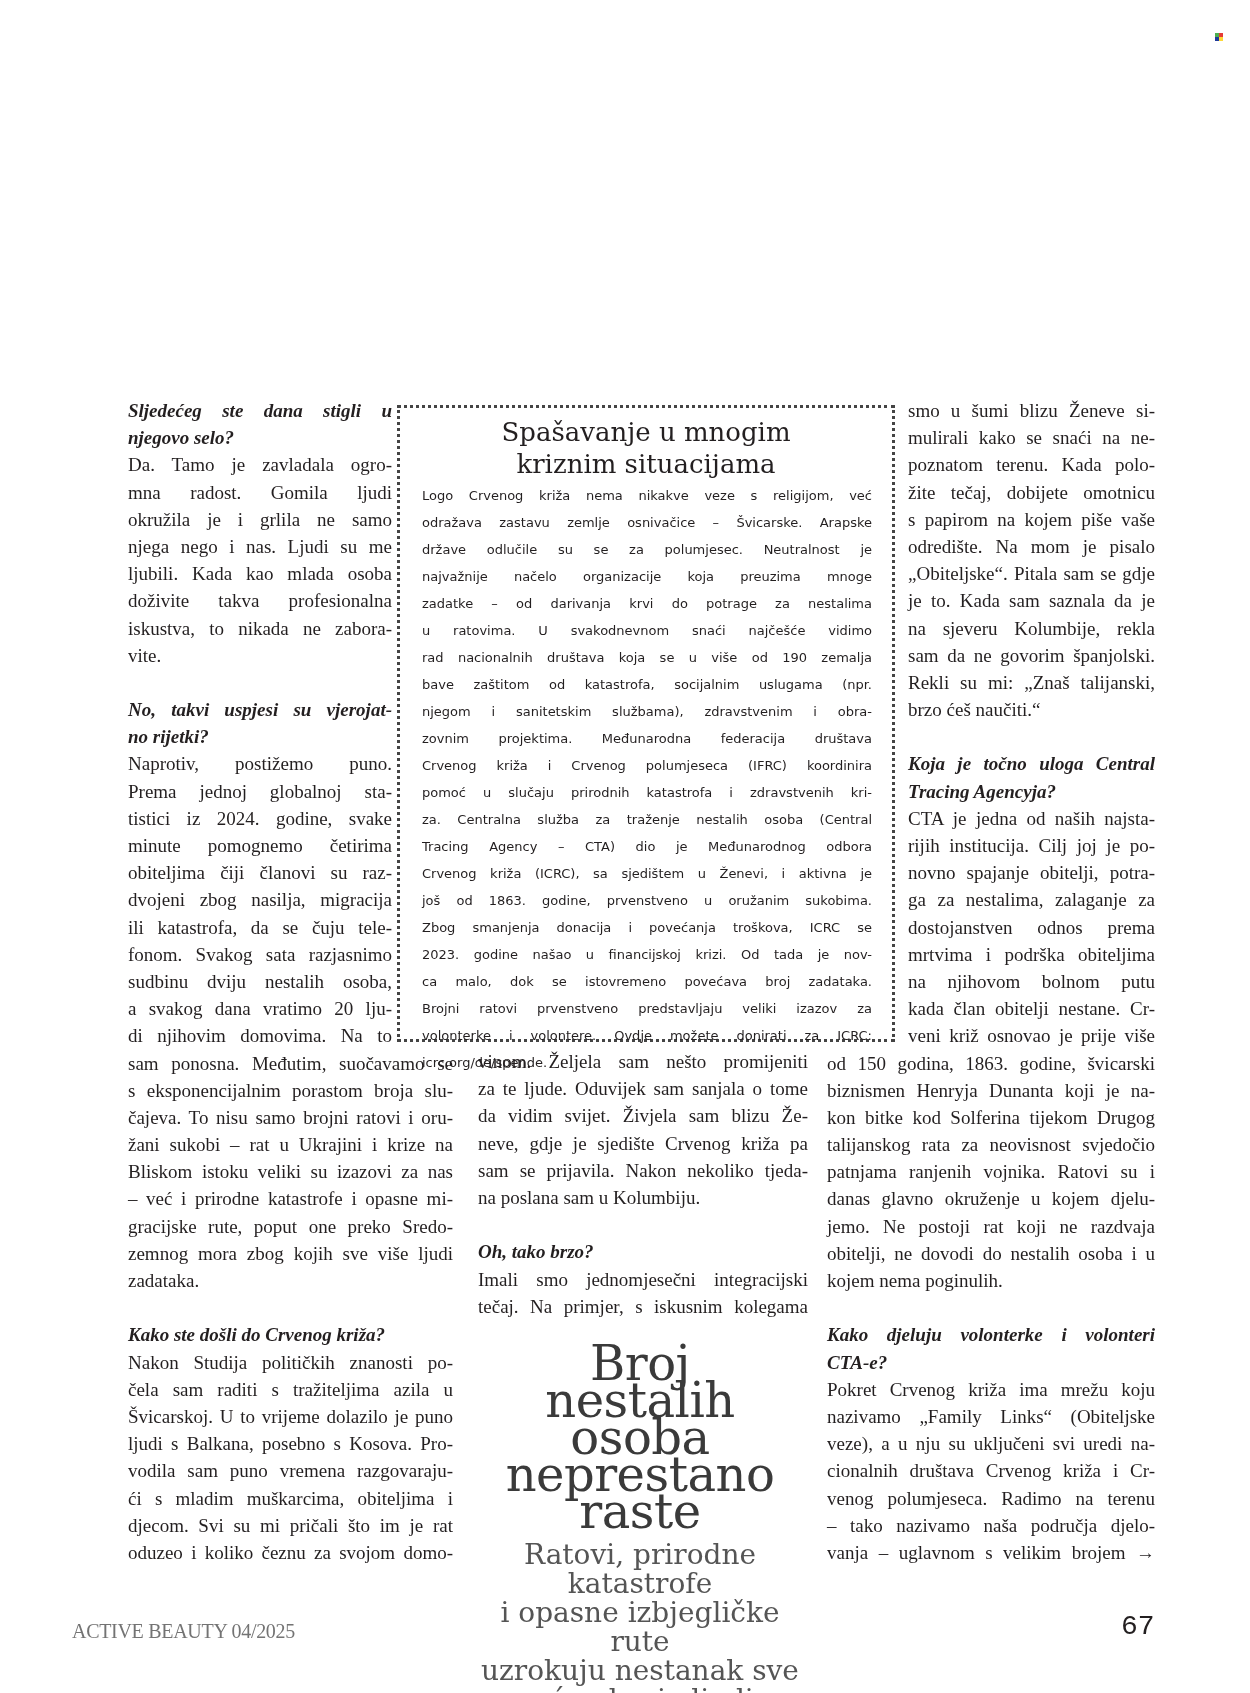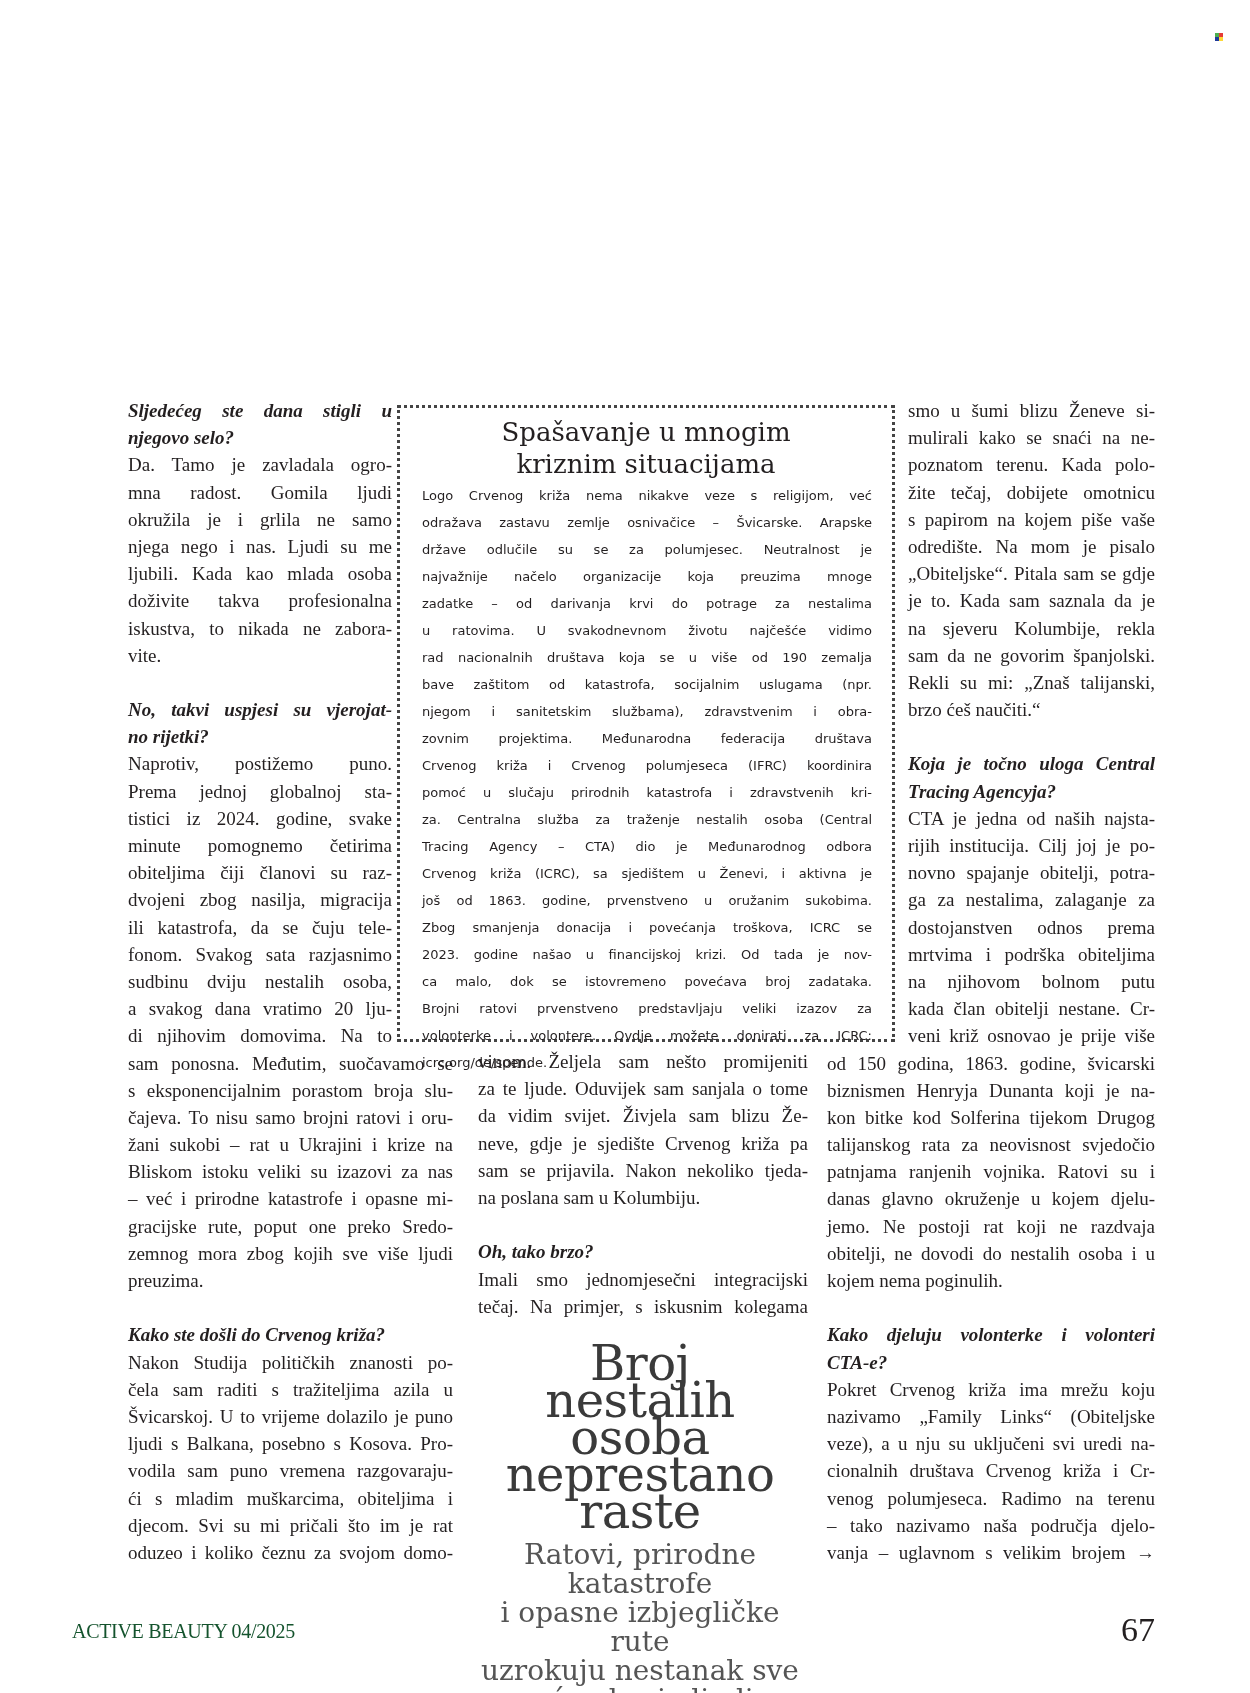--- a/index.html
+++ b/index.html
@@ -34,22 +34,22 @@
 
   
   #col-mid { left: 478px; top: 1048px; width: 330px; }
 
   
   #pull { position: absolute; left: 472px; top: 1345px; width: 336px; text-align: center; }
   #pull-title { font-family: "DejaVu Serif", serif; font-weight: 200; font-size: 48px; line-height: 37px; color: #3a3a3a; letter-spacing: -0.5px; }
   #pull-sub { margin-top: 10px; font-family: "DejaVu Serif", serif; font-size: 28px; line-height: 29px; color: #555; }
 
   
-  #footer-mag { position: absolute; left: 72px; top: 1620px; font-family: "Liberation Serif", serif; font-size: 20px; color: #14532d; letter-spacing: -0.3px; }
-  #footer-page { position: absolute; left: 1121px; top: 1611px; font-family: Liberation Serif, serif; font-size: 34px; color: #231f20; }
+  #footer-mag { position: absolute; left: 72px; top: 1620px; font-family: "Liberation Serif", serif; font-size: 20px; color: #737373; letter-spacing: -0.3px; }
+  #footer-page { position: absolute; left: 1121px; top: 1611px; font-family: Liberation Mono, monospace; font-size: 28px; color: #231f20; }
 </style>
 </head>
 <body>
 
 <div class="corner-logo">
   <span style="left:0;top:0;background:#4caf50"></span>
   <span style="left:4px;top:0;background:#e53935"></span>
   <span style="left:0;top:4px;background:#1e3a9a"></span>
   <span style="left:4px;top:4px;background:#fdd835"></span>
 </div>
@@ -87,21 +87,21 @@
     <span class="line just">a svakog dana vratimo 20 lju-</span>
     <span class="line just">di njihovim domovima. Na to</span>
     <span class="line just wide">sam ponosna. Međutim, suočavamo se</span>
     <span class="line just wide">s eksponencijalnim porastom broja slu-</span>
     <span class="line just wide">čajeva. To nisu samo brojni ratovi i oru-</span>
     <span class="line just wide">žani sukobi – rat u Ukrajini i krize na</span>
     <span class="line just wide">Bliskom istoku veliki su izazovi za nas</span>
     <span class="line just wide">– već i prirodne katastrofe i opasne mi-</span>
     <span class="line just wide">gracijske rute, poput one preko Sredo-</span>
     <span class="line just wide">zemnog mora zbog kojih sve više ljudi</span>
-    <span class="line wide">preuzima.</span>
+    <span class="line wide">zadataka.</span>
   </div>
   <span class="gap"></span>
   <div class="q">
     <span class="line wide">Kako ste došli do Crvenog križa?</span>
   </div>
   <div>
     <span class="line just wide">Nakon Studija političkih znanosti po-</span>
     <span class="line just wide">čela sam raditi s tražiteljima azila u</span>
     <span class="line just wide">Švicarskoj. U to vrijeme dolazilo je puno</span>
     <span class="line just wide">ljudi s Balkana, posebno s Kosova. Pro-</span>
@@ -116,21 +116,21 @@
   <div id="box-title">
     <div>Spašavanje u mnogim</div>
     <div>kriznim situacijama</div>
   </div>
   <div id="box-body">
     <span class="line just">Logo Crvenog križa nema nikakve veze s religijom, već</span>
     <span class="line just">odražava zastavu zemlje osnivačice – Švicarske. Arapske</span>
     <span class="line just">države odlučile su se za polumjesec. Neutralnost je</span>
     <span class="line just">najvažnije načelo organizacije koja preuzima mnoge</span>
     <span class="line just">zadatke – od darivanja krvi do potrage za nestalima</span>
-    <span class="line just">u ratovima. U svakodnevnom životu najčešće vidimo</span>
+    <span class="line just">u ratovima. U svakodnevnom snaći najčešće vidimo</span>
     <span class="line just">rad nacionalnih društava koja se u više od 190 zemalja</span>
     <span class="line just">bave zaštitom od katastrofa, socijalnim uslugama (npr.</span>
     <span class="line just">njegom i sanitetskim službama), zdravstvenim i obra-</span>
     <span class="line just">zovnim projektima. Međunarodna federacija društava</span>
     <span class="line just">Crvenog križa i Crvenog polumjeseca (IFRC) koordinira</span>
     <span class="line just">pomoć u slučaju prirodnih katastrofa i zdravstvenih kri-</span>
     <span class="line just">za. Centralna služba za traženje nestalih osoba (Central</span>
     <span class="line just">Tracing Agency – CTA) dio je Međunarodnog odbora</span>
     <span class="line just">Crvenog križa (ICRC), sa sjedištem u Ženevi, i aktivna je</span>
     <span class="line just">još od 1863. godine, prvenstveno u oružanim sukobima.</span>

